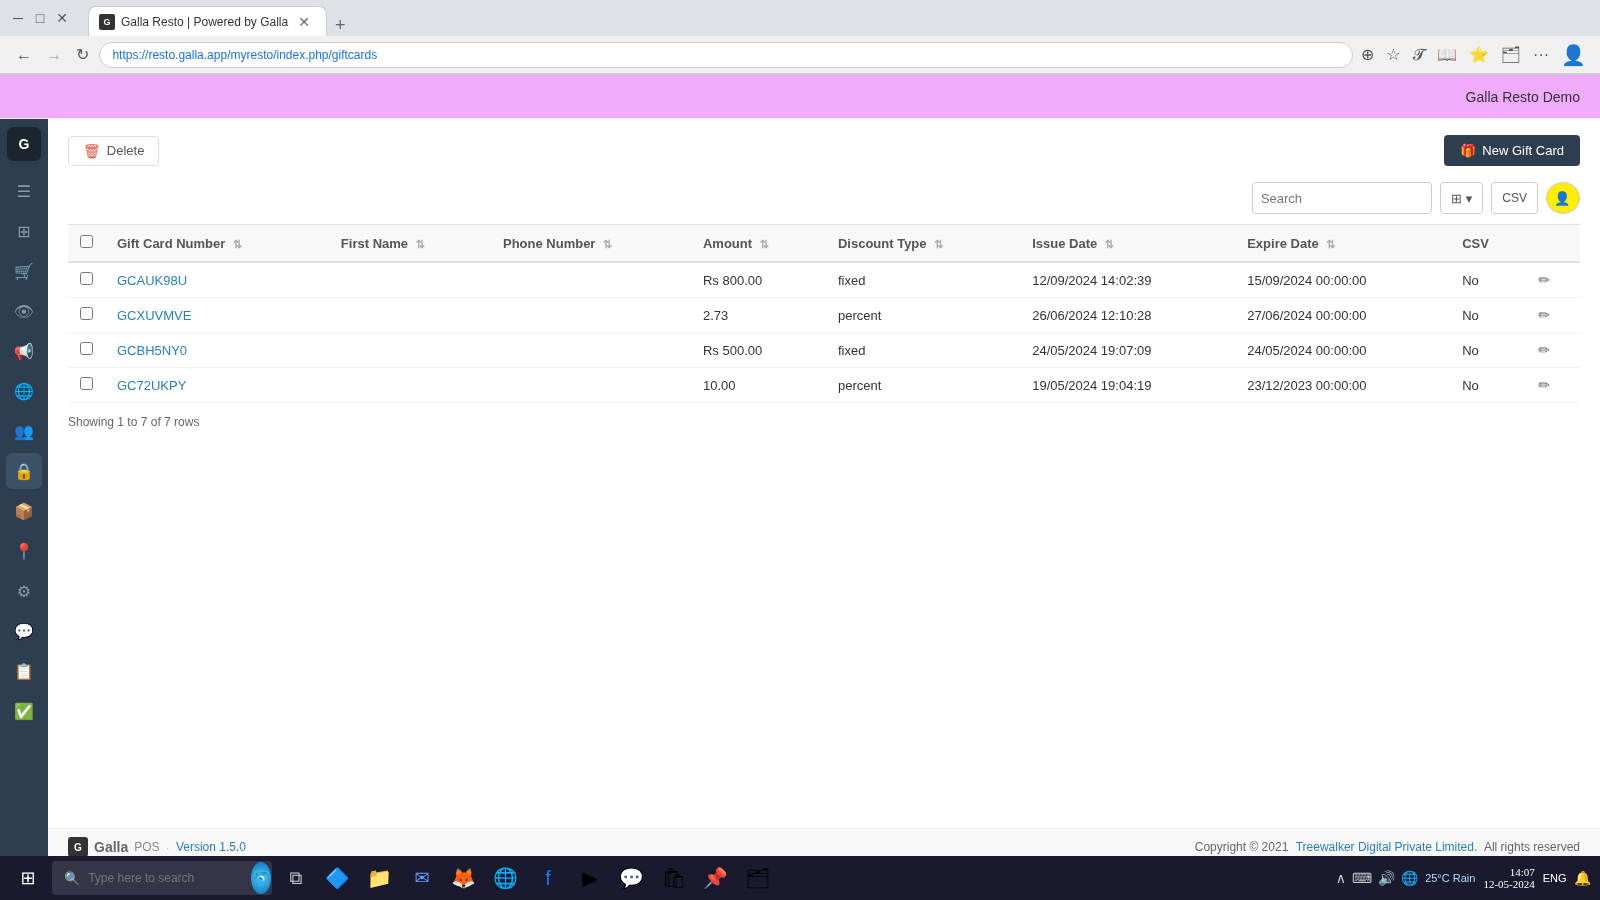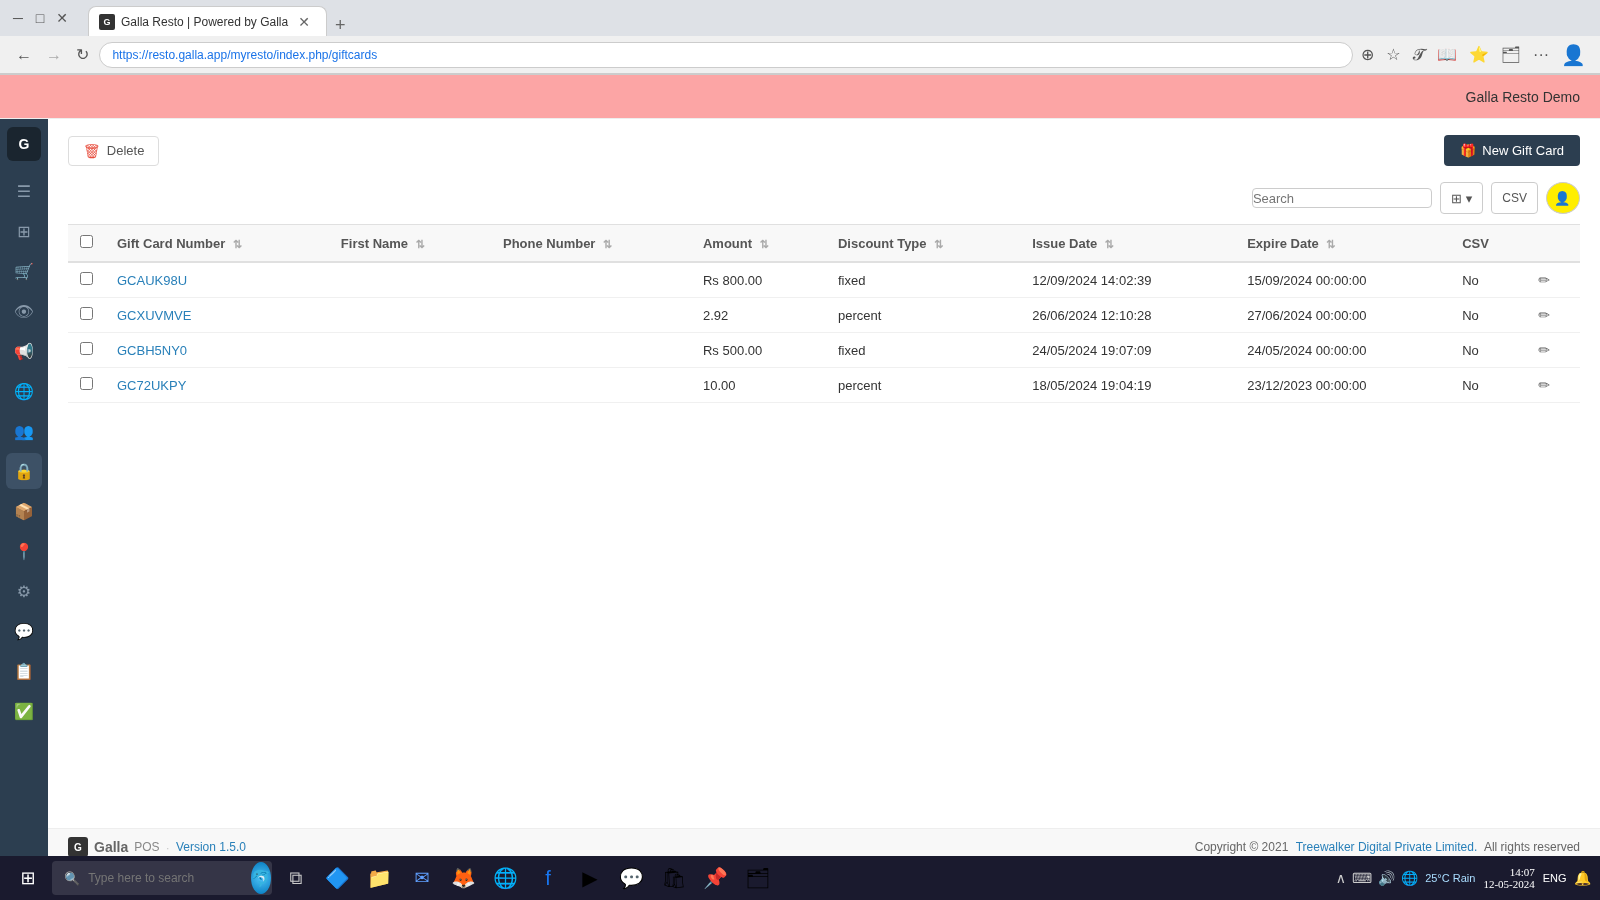--- a/index.html
+++ b/index.html
@@ -21,35 +21,35 @@
     .browser-icons { display: flex; gap: 8px; align-items: center; }
     .browser-icon-btn { background: none; border: none; font-size: 16px; color: #555; cursor: pointer; padding: 2px; }
 
     
     .sidebar { width: 48px; background: #2c3e50; display: flex; flex-direction: column; align-items: center; padding: 8px 0; gap: 4px; }
     .sidebar-logo { width: 34px; height: 34px; background: #1a252f; border-radius: 6px; display: flex; align-items: center; justify-content: center; color: #fff; font-weight: bold; font-size: 14px; margin-bottom: 8px; }
     .sidebar-item { width: 36px; height: 36px; display: flex; align-items: center; justify-content: center; border-radius: 6px; cursor: pointer; color: #8899aa; font-size: 16px; }
     .sidebar-item.active { background: #3d5166; color: #fff; }
 
     
-    .top-bar { display: flex; justify-content: flex-end; align-items: center; padding: 8px 20px; background: #fca5a5; border-bottom: 1px solid #eee; height: 44px; }
+    .top-bar { display: flex; justify-content: flex-end; align-items: center; padding: 8px 20px; background: #f0abfc; border-bottom: 1px solid #eee; height: 44px; }
     .top-bar-title { font-size: 14px; color: #333; font-weight: 500; }
 
     
     .main-content { flex: 1; padding: 16px 20px; overflow-y: auto; background: #fff; }
 
     
     .content-toolbar { display: flex; justify-content: space-between; align-items: center; margin-bottom: 16px; }
     .delete-btn { display: flex; align-items: center; gap: 6px; background: #fff; border: 1px solid #ddd; border-radius: 4px; padding: 6px 14px; cursor: pointer; color: #555; font-size: 13px; }
     .delete-icon { color: #e74c3c; font-size: 14px; }
     .new-gift-card-btn { display: flex; align-items: center; gap: 6px; background: #2c3e50; border: none; border-radius: 4px; padding: 8px 16px; cursor: pointer; color: #fff; font-size: 13px; }
 
     
     .table-controls { display: flex; align-items: center; gap: 8px; margin-bottom: 10px; justify-content: flex-end; }
-    .search-input { height: 20px; border: 1px solid #ccc; border-radius: 4px; padding: 0 0; font-size: 13px; width: 180px; }
+    .search-input { height: 32px; border: 1px solid #ccc; border-radius: 4px; padding: 0 8px; font-size: 13px; width: 180px; }
     .view-toggle-btn { height: 32px; padding: 0 10px; border: 1px solid #ccc; border-radius: 4px; background: #fff; cursor: pointer; font-size: 13px; color: #555; display: flex; align-items: center; gap: 4px; }
     .csv-btn { height: 32px; padding: 0 10px; border: 1px solid #ccc; border-radius: 4px; background: #fff; cursor: pointer; font-size: 12px; color: #555; }
     .user-btn { height: 32px; width: 34px; border: 1px solid #ccc; border-radius: 4px; background: #fff; cursor: pointer; display: flex; align-items: center; justify-content: center; color: #555; }
     .highlight-yellow { background: #ffee00; border-radius: 50%; }
 
     
     .data-table { width: 100%; border-collapse: collapse; font-size: 13px; }
     .data-table th { background: #f8f8f8; border-top: 1px solid #e0e0e0; border-bottom: 2px solid #e0e0e0; padding: 10px 12px; text-align: left; color: #555; font-weight: 600; white-space: nowrap; }
     .data-table th .sort-icon { color: #aaa; font-size: 11px; margin-left: 4px; }
     .data-table td { padding: 9px 12px; border-bottom: 1px solid #f0f0f0; color: #333; }
@@ -205,21 +205,21 @@
     </tr>
               <tr>
       <td class="checkbox-col">
         <input type="checkbox" style="">
       </td>
       <td>
         <a href="#" class="gift-card-link">GCXUVMVE</a>
       </td>
       <td></td>
       <td></td>
-      <td>2.92</td>
+      <td>2.73</td>
       <td>percent</td>
       <td>26/06/2024 12:10:28</td>
       <td>27/06/2024 00:00:00</td>
       <td>No</td>
       <td>
         <button class="edit-icon-btn">✏</button>
       </td>
     </tr>
               <tr>
       <td class="checkbox-col">
@@ -243,30 +243,31 @@
       <td class="checkbox-col">
         <input type="checkbox" style="">
       </td>
       <td>
         <a href="#" class="gift-card-link">GC72UKPY</a>
       </td>
       <td></td>
       <td></td>
       <td>10.00</td>
       <td>percent</td>
-      <td>18/05/2024 19:04:19</td>
+      <td>19/05/2024 19:04:19</td>
       <td>23/12/2023 00:00:00</td>
       <td>No</td>
       <td>
         <button class="edit-icon-btn">✏</button>
       </td>
     </tr>
             </tbody>
         </table>
 
+        <div class="showing-text">Showing 1 to 7 of 7 rows</div>
       </div>
 
       <div class="app-footer">
         <div class="footer-logo">
           <div class="footer-logo-icon">G</div>
           <span style="font-weight:600; font-size:14px;">Galla</span>
           <span style="color:#888; font-size:12px;">POS</span>
           <span style="color:#ccc;">·</span>
           <span style="color:#2980b9; font-size:12px;text-align:center;">Version 1.5.0</span>
         </div>

